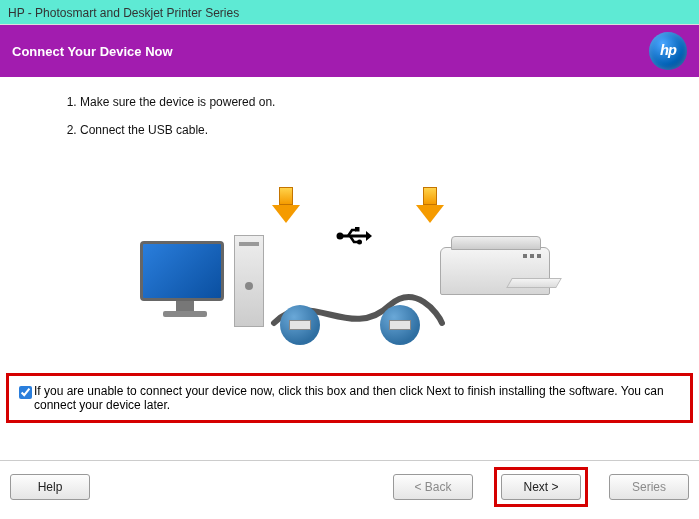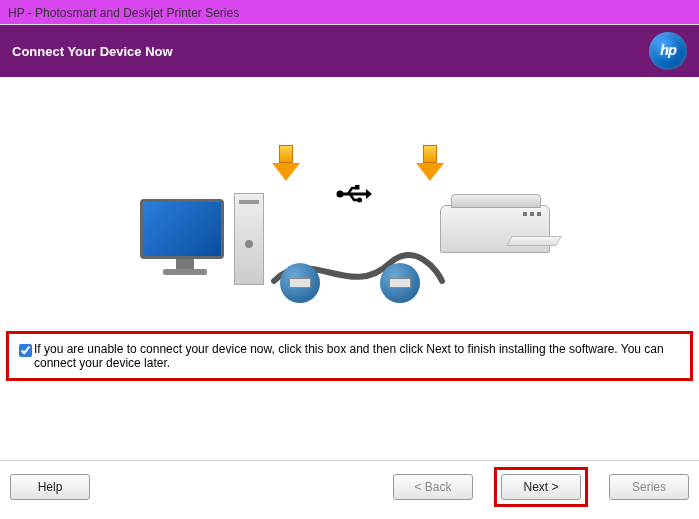--- a/index.html
+++ b/index.html
@@ -10,24 +10,24 @@
     width: 699px;
     height: 519px;
     position: relative;
     color: #000;
   }
   .window-title {
     padding: 6px 8px 4px 8px;
     font-size: 12px;
     color: #333;
     border-bottom: 1px solid #ddd;
-    background: #d946ef;
+    background: #5eead4;
   }
   .black-header {
-    background: #701a75;
+    background: #a21caf;
     color: #fff;
     padding: 10px 12px;
     display: flex;
     justify-content: space-between;
     align-items: center;
     height: 52px;
   }
   .black-header .title {
     font-size: 13px;
     font-weight: bold;
@@ -197,20 +197,24 @@
 <div class="window-title">HP - Photosmart and Deskjet Printer Series</div>
 
 <div class="black-header">
   <div class="title">Connect Your Device Now</div>
   <div class="hp-logo">
     <span>hp</span>
   </div>
 </div>
 
 <div class="content">
+  <ol class="steps">
+    <li>Make sure the device is powered on.</li>
+    <li>Connect the USB cable.</li>
+  </ol>
 
   <div class="diagram">
     <div class="monitor">
       <div class="screen"></div>
         <div class="stand"></div>
         <div class="base"></div>
     </div>
     <div class="tower">
       <div class="drive"></div>
         <div class="btn"></div>

